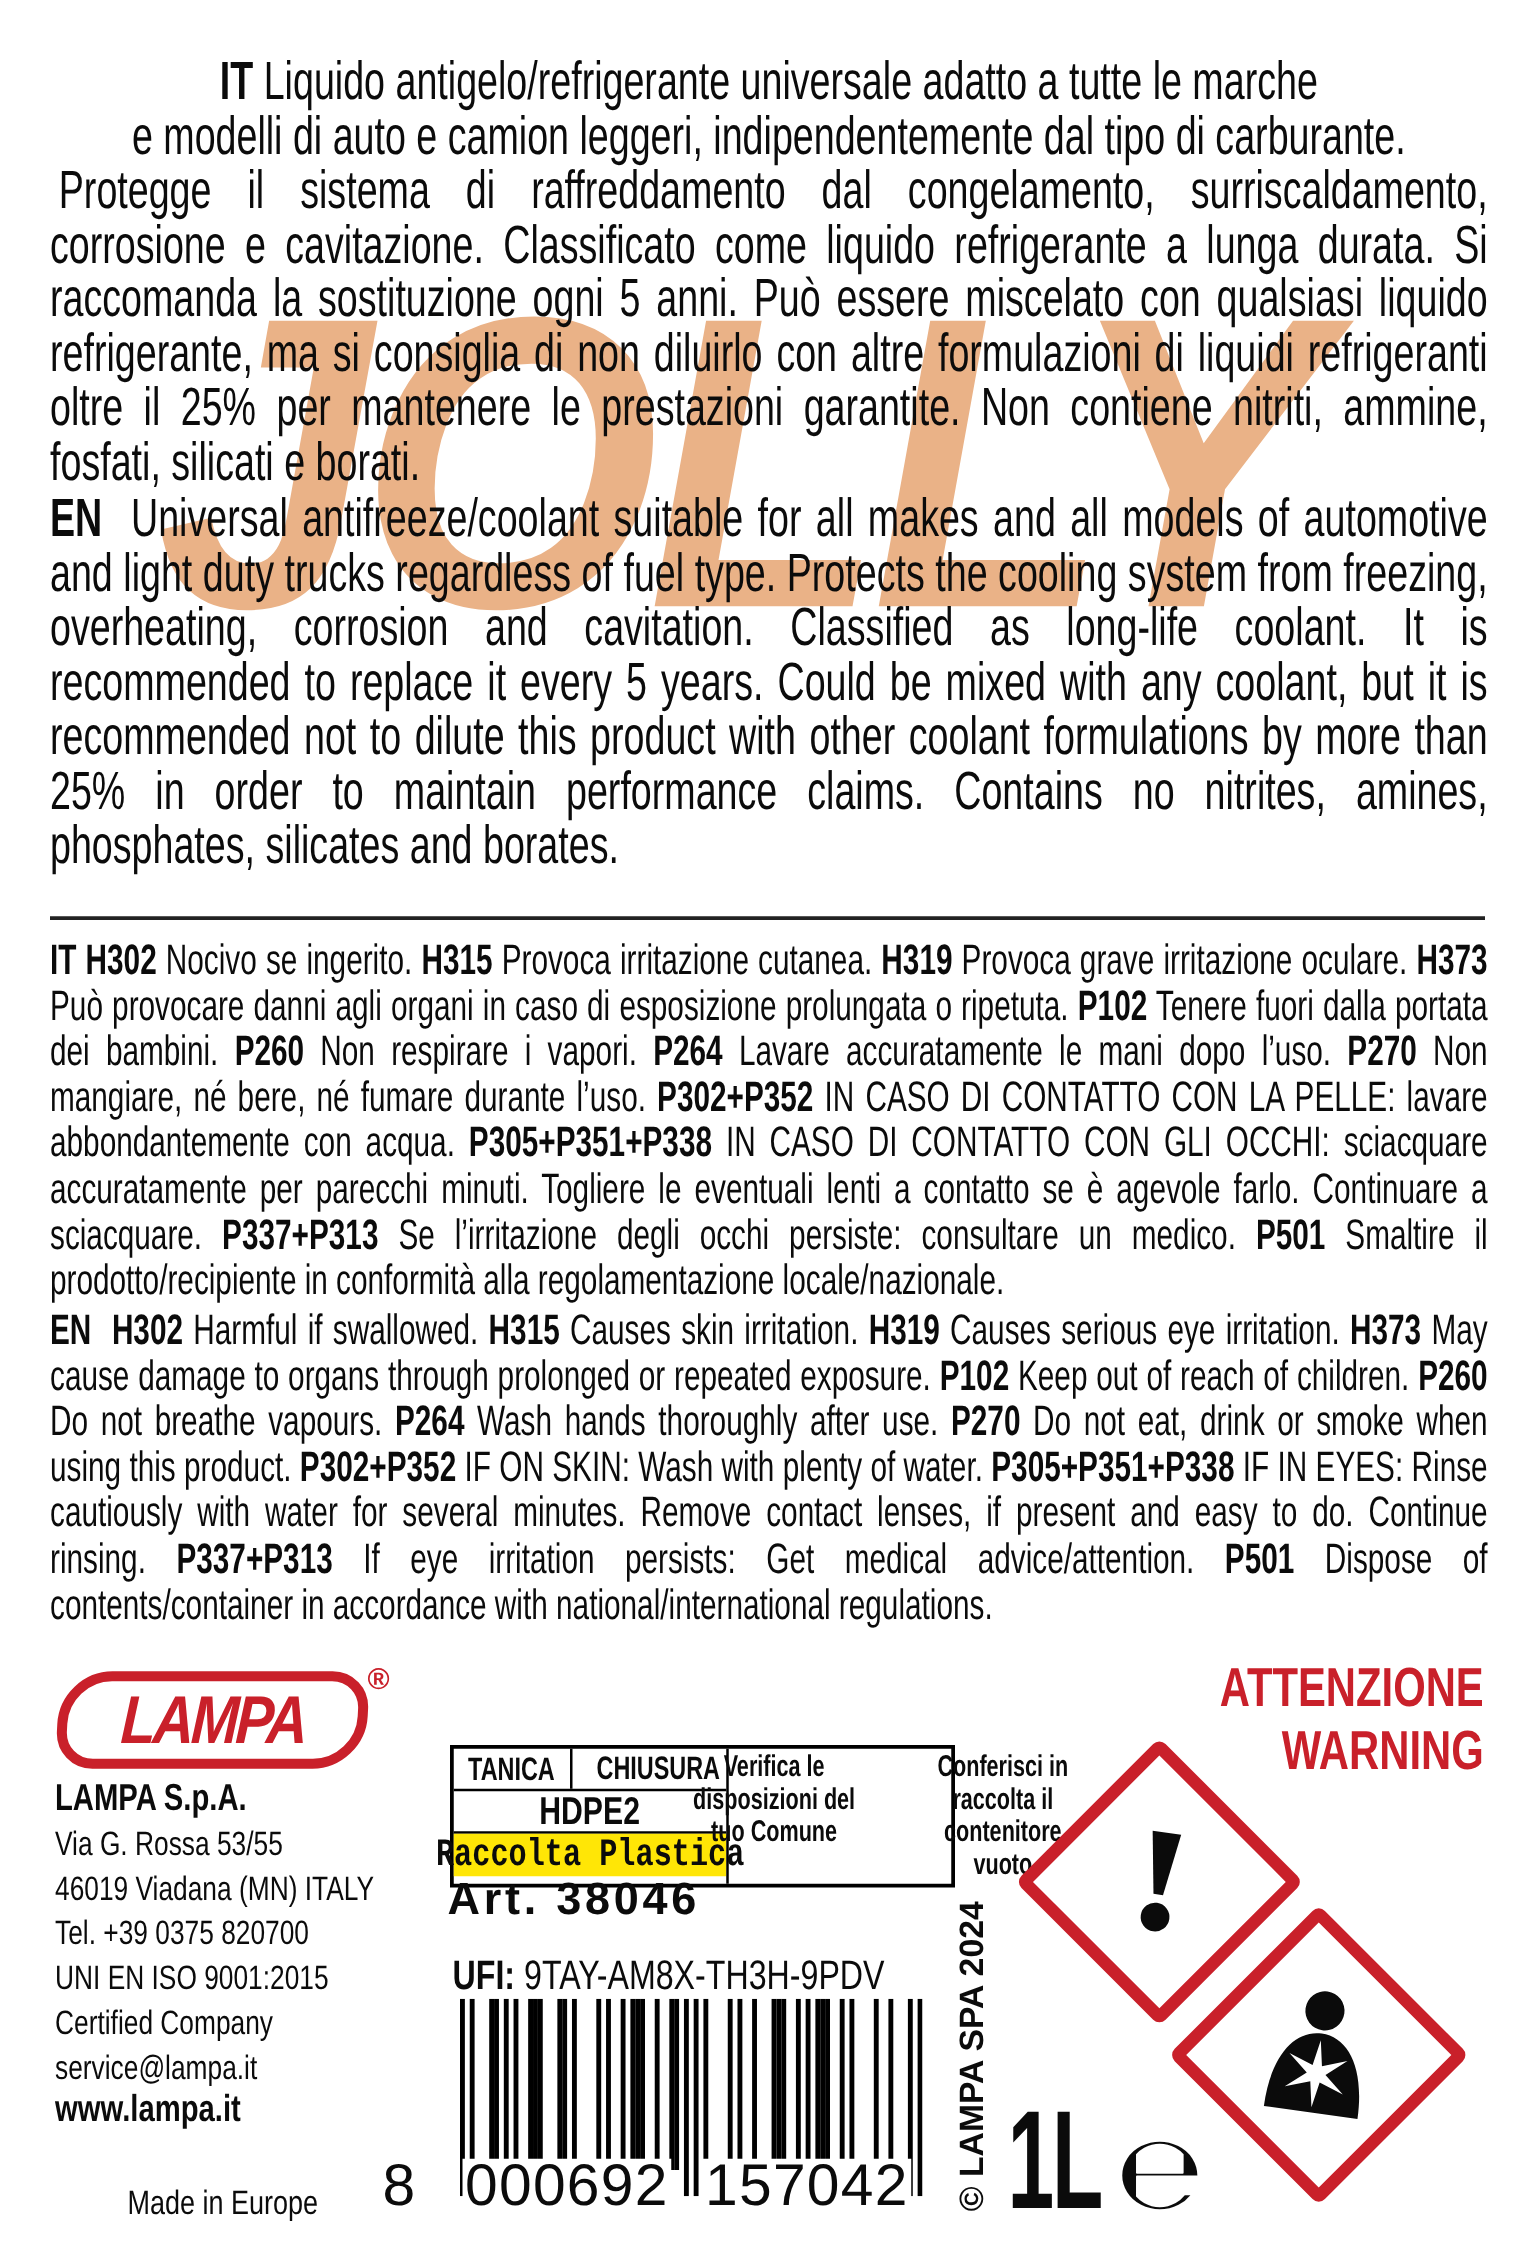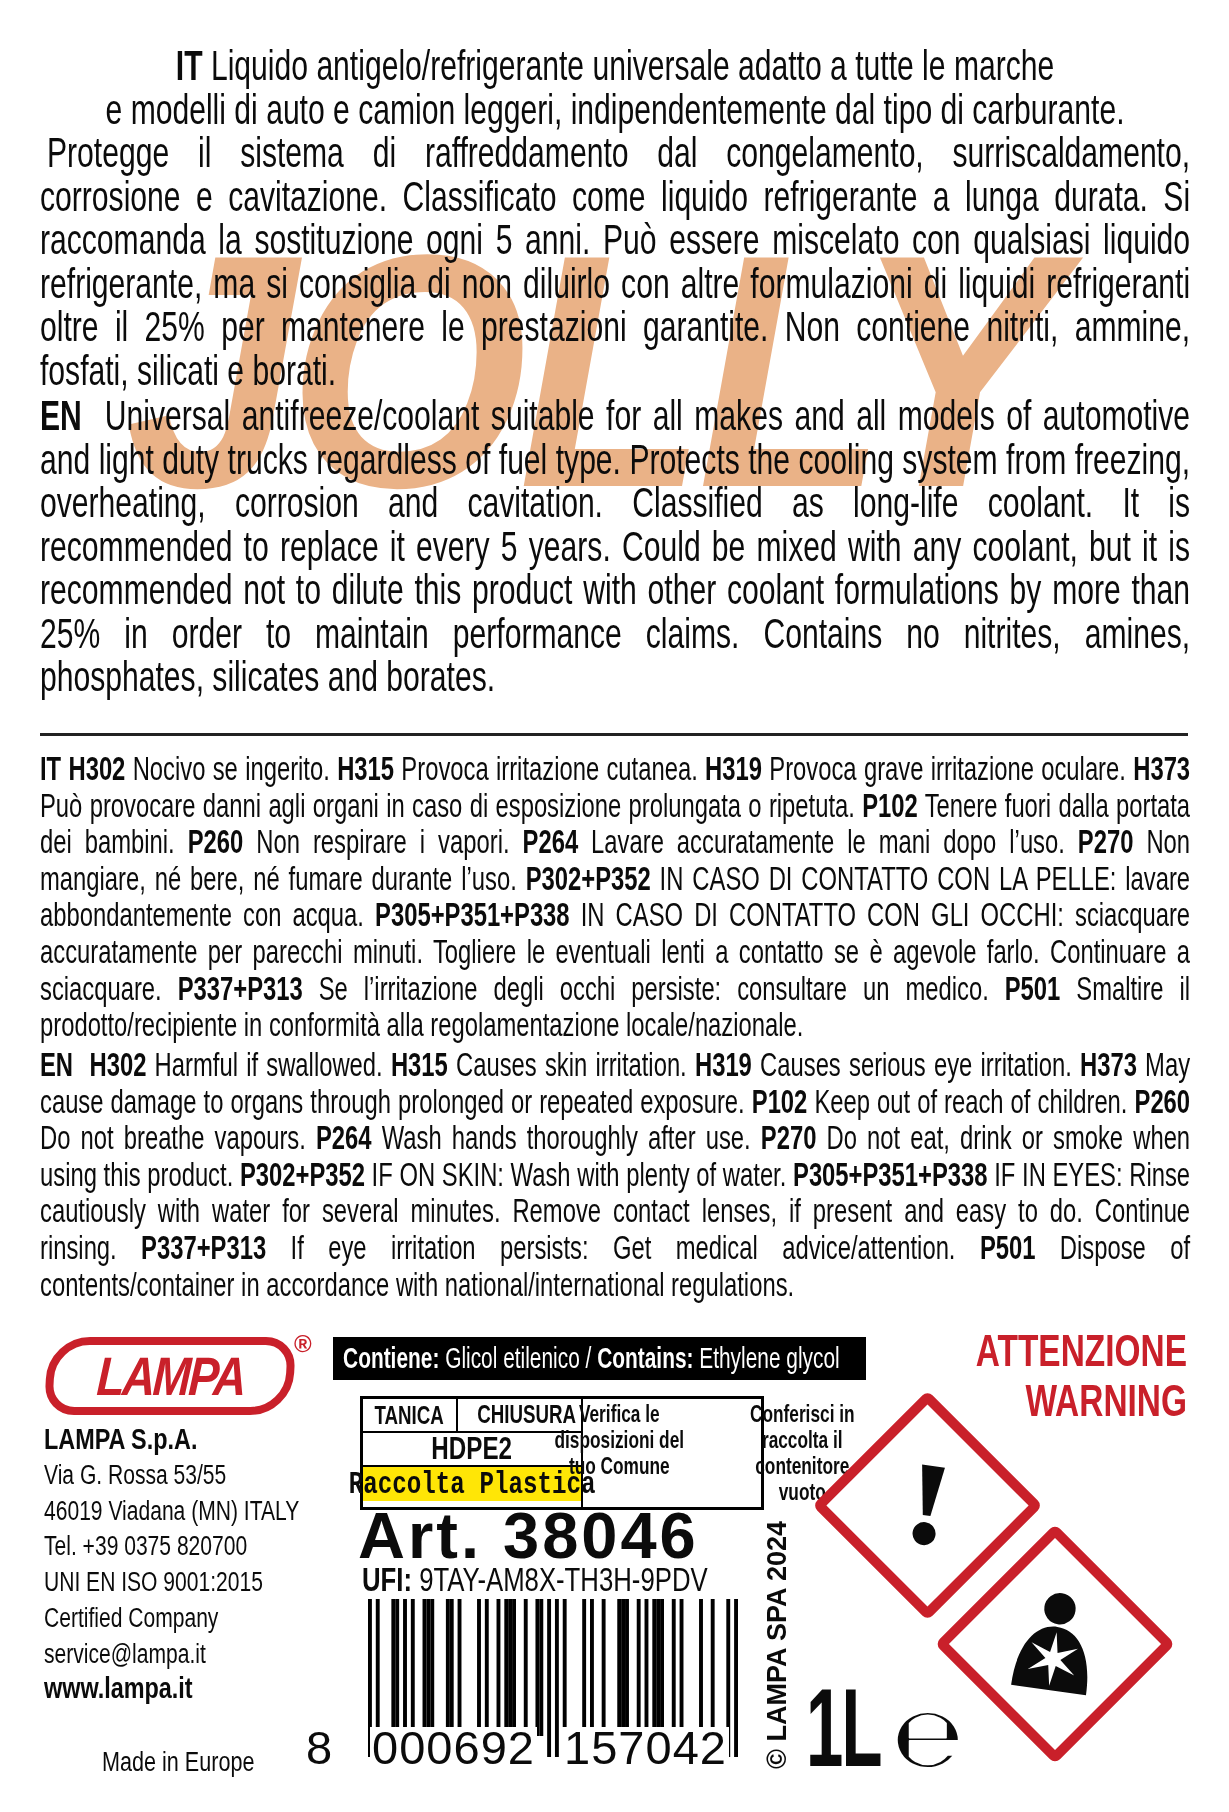--- a/index.html
+++ b/index.html
@@ -62,21 +62,21 @@
   #rtable .t-r2{height:32px;border-bottom:2px solid #000;display:flex;align-items:center;justify-content:center;}
   #rtable .t-r3{height:34px;background:var(--yellow);display:flex;align-items:center;justify-content:center;font-family:Liberation Mono, monospace;}
   #rtable .t-right{flex:1;border-left:2px solid #000;display:flex;
         justify-content:space-evenly;text-align:center;padding:2px 0;gap:48px;}
   .sq1{font-size:26px;font-weight:700;white-space:nowrap;transform:scaleX(.72);}
   .sq2{font-size:31px;font-weight:700;white-space:nowrap;transform:scaleX(.78);}
   .sqr{font-size:24px;font-weight:700;line-height:26px;width:139%;margin-left:-19.5%;
         transform:scaleX(.72);transform-origin:50% 50%;}
 
   
-  #art{left:358px;top:1498px;font-size:65px;font-weight:700;letter-spacing:3px;white-space:nowrap;}
+  #art{left:358px;top:1498px;font-size:36px;font-weight:700;letter-spacing:3px;white-space:nowrap;}
   #ufi{left:362px;top:1561px;font-size:33px;white-space:nowrap;transform:scaleX(.78);transform-origin:0 0;}
   #barcode-bars{left:368px;top:1599px;}
   #barcode-bars rect{fill:#000;}
   .bc-num{font-size:47px;letter-spacing:1px;background:#fff;line-height:42px;}
   #bc-lead{left:306px;top:1727px;}
   #bc-left{left:370px;top:1727px;width:167px;text-align:center;}
   #bc-right{left:562px;top:1727px;width:167px;text-align:center;}
 
   
   #copyright{left:762px;top:1769px;transform:rotate(-90deg);transform-origin:0 0;
@@ -133,23 +133,20 @@
     <div>Via G. Rossa 53/55</div>
     <div>46019 Viadana (MN) ITALY</div>
     <div>Tel. +39 0375 820700</div>
     <div>UNI EN ISO 9001:2015</div>
     <div>Certified Company</div>
     <div>service@lampa.it</div>
   </div>
   <div class="abs" id="website">www.lampa.it</div>
   <div class="abs" id="made">Made in Europe</div>
 
-  <div class="abs" id="cbar">
-    <span class="cbar-t"><b>Contiene:</b><span> Glicol etilenico / </span><b>Contains:</b><span> Ethylene glycol</span></span>
-  </div>
 
   <div class="abs" id="rtable">
     <div class="t-left">
       <div class="t-r1">
         <div class="t-c1">
             <span class="sq1">TANICA</span>
           </div>
         <div class="t-c2">
             <span class="sq1">CHIUSURA</span>
           </div>

